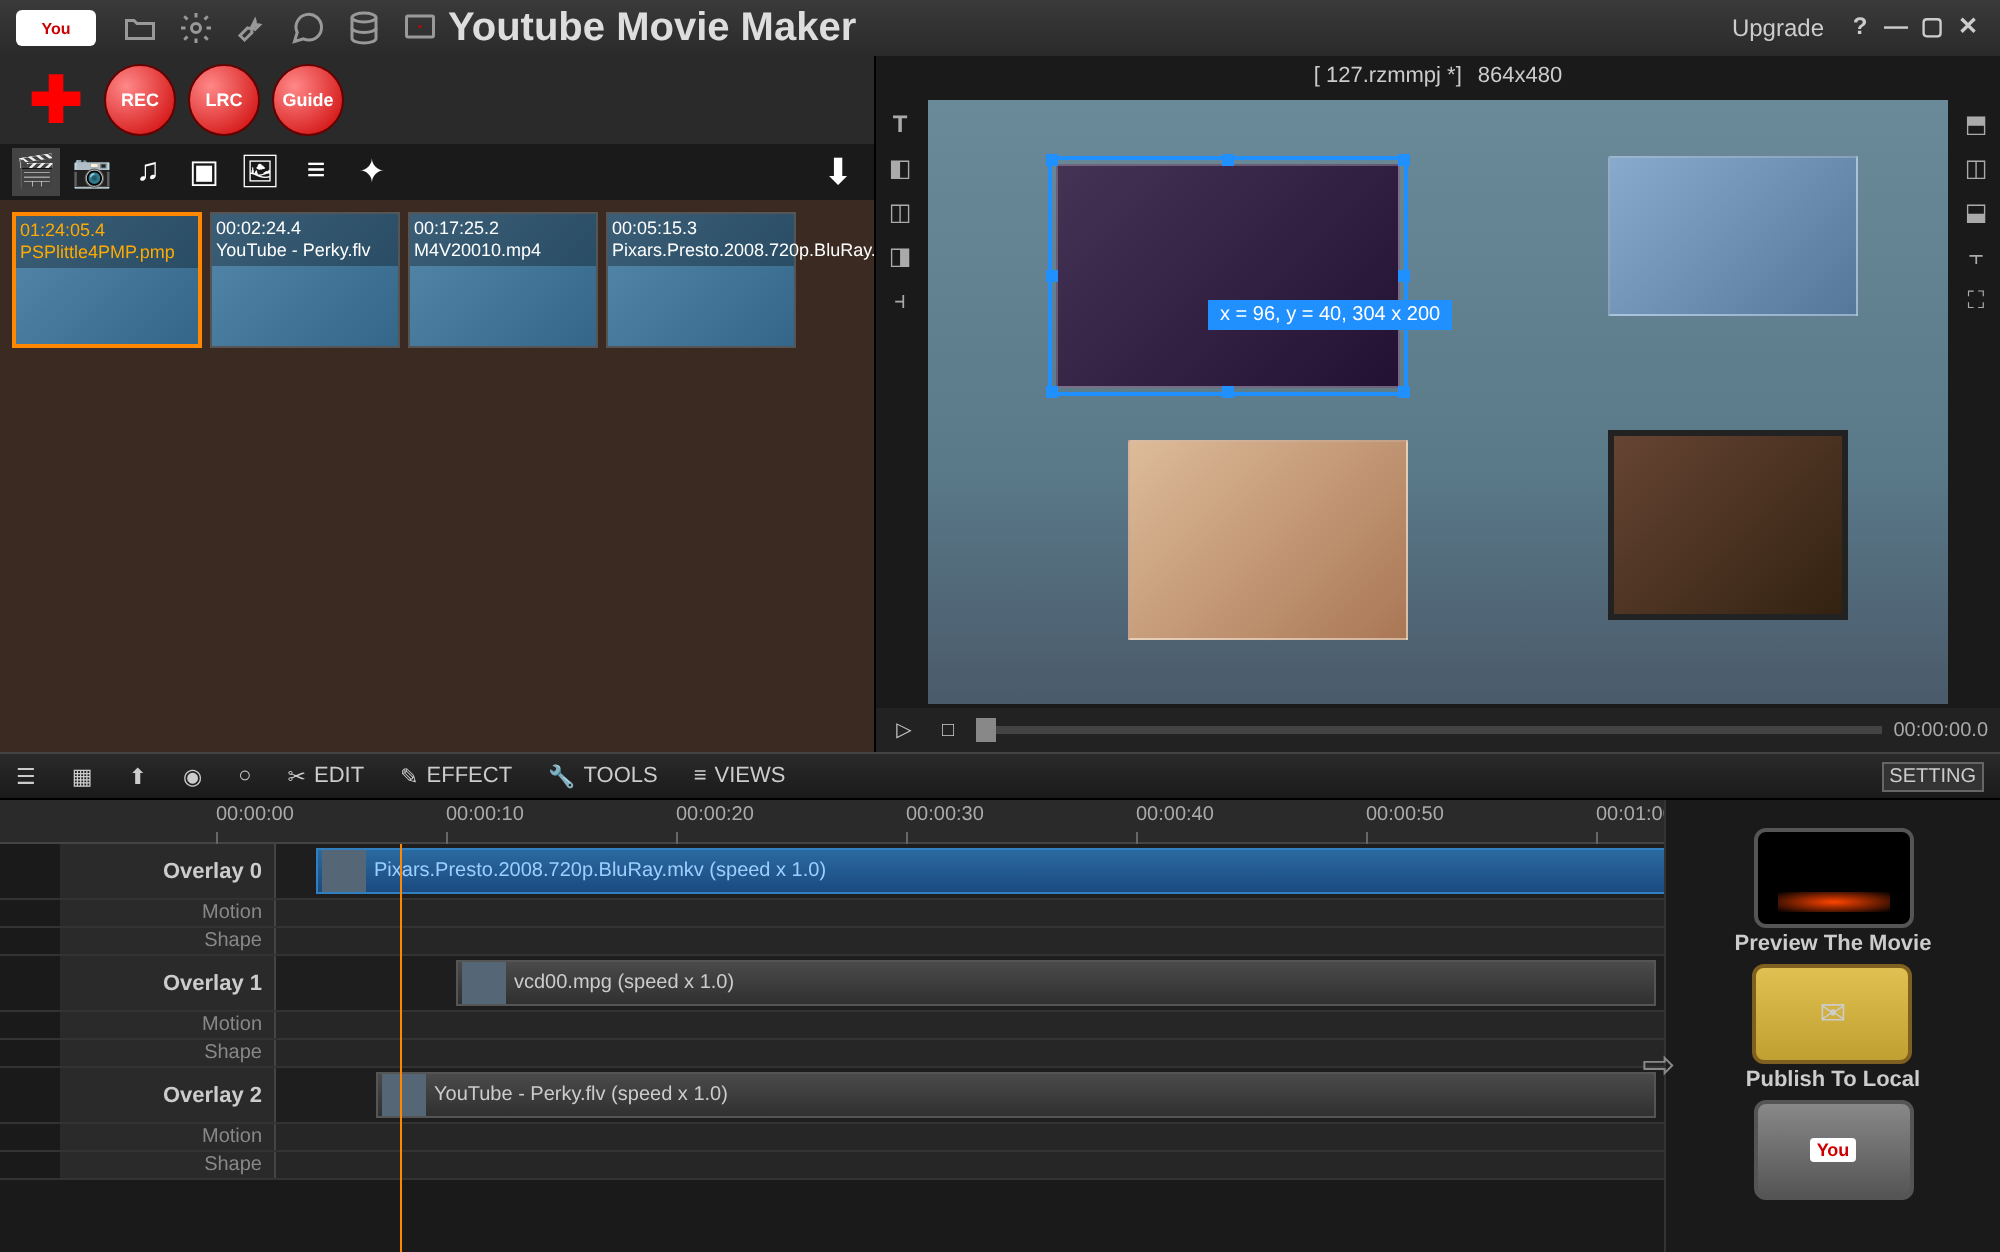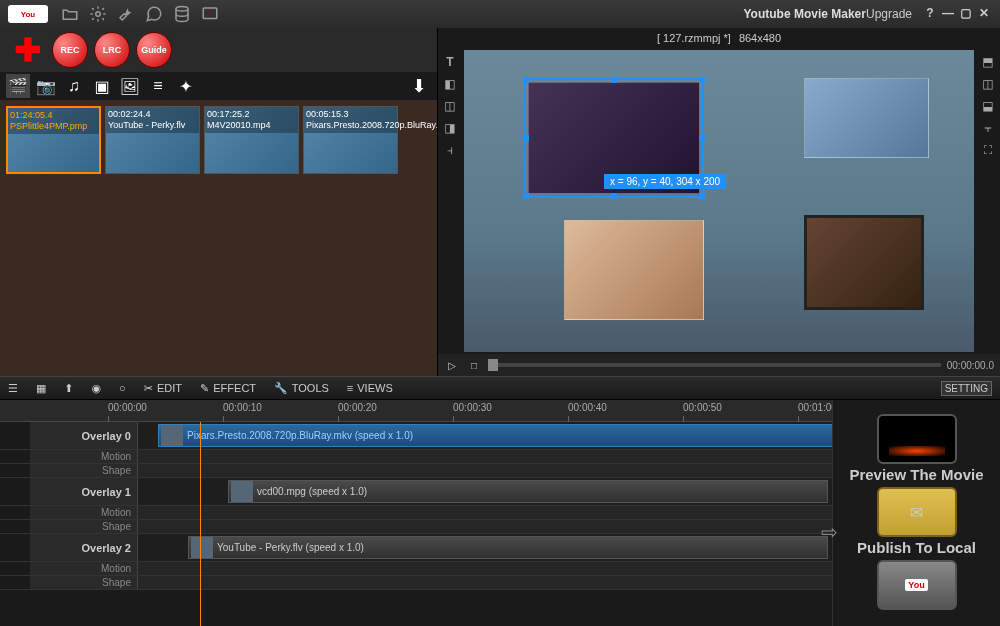--- a/index.html
+++ b/index.html
@@ -3,21 +3,21 @@
 <meta charset="utf-8">
 <style>
   * { box-sizing: border-box; margin: 0; padding: 0; font-family: Arial, sans-serif; }
   body { background: #1a1a1a; color: #ccc; width: 1000px; height: 626px; overflow: hidden; user-select: none; }
   
   
   .menubar { height: 28px; background: linear-gradient(#3a3a3a, #2a2a2a); display: flex; align-items: center; padding: 0 8px; }
   .menubar .logo { width: 40px; height: 18px; background: #fff; border-radius: 3px; display: flex; align-items: center; justify-content: center; font-size: 8px; color: #c00; font-weight: bold; margin-right: 8px; }
   .menubar .mb-icon { width: 28px; height: 28px; display: flex; align-items: center; justify-content: center; cursor: pointer; color: #999; }
   .menubar .mb-icon svg { width: 18px; height: 18px; }
-  .menubar .title { flex: 1; text-align: right; font-weight: bold; font-size: 12px; color: #ddd; }
+  .menubar .title { flex: 1; text-align: left; font-weight: bold; font-size: 20px; color: #ddd; }
   .menubar .upgrade { font-size: 12px; margin-right: 10px; cursor: pointer; }
   .menubar .winbtns { display: flex; gap: 2px; }
   .menubar .winbtn { width: 16px; height: 16px; font-size: 12px; font-weight: bold; text-align: center; cursor: pointer; color: #ccc; }
   
   
   .topsec { display: flex; height: 348px; }
   .left-panel { width: 438px; display: flex; flex-direction: column; background: #2a2a2a; border-right: 1px solid #000; }
   .left-actions { height: 44px; display: flex; align-items: center; gap: 6px; padding: 0 10px; }
   .plus-btn { width: 36px; height: 36px; color: #f00; font-size: 32px; font-weight: bold; display: flex; align-items: center; justify-content: center; cursor: pointer; }
   .round-btn { width: 36px; height: 36px; border-radius: 50%; background: radial-gradient(circle at 30% 30%, #ff8888, #cc0000); display: flex; align-items: center; justify-content: center; font-size: 9px; font-weight: bold; color: #fff; cursor: pointer; border: 1px solid #600; }
@@ -82,21 +82,21 @@
   .playhead::before { content: ''; position: absolute; top: -22px; left: -4px; width: 9px; height: 12px; background: #ff8800; clip-path: polygon(0 0, 100% 0, 100% 60%, 50% 100%, 0 60%); }
   
   
   .right-actions { width: 168px; background: #1a1a1a; border-left: 1px solid #333; display: flex; flex-direction: column; align-items: center; padding-top: 14px; gap: 4px; position: relative; }
   .ra-item { display: flex; flex-direction: column; align-items: center; gap: 2px; cursor: pointer; }
   .ra-icon { width: 80px; height: 50px; border: 2px solid #555; background: linear-gradient(#333,#111); border-radius: 6px; display: flex; align-items: center; justify-content: center; position: relative; }
   .ra-icon.preview { background: #000; }
   .ra-icon.preview::after { content:''; position:absolute; bottom:6px; left:10px; right:10px; height:10px; background: radial-gradient(ellipse, #ff4400, transparent); }
   .ra-icon.envelope { background: linear-gradient(#e0c050, #c0a030); border-color: #806020; }
   .ra-icon.youtube { background: linear-gradient(#888, #555); }
-  .ra-label { font-size: 15px; color: #ccc; font-weight: bold; }
+  .ra-label { font-size: 11px; color: #ccc; font-weight: bold; }
   .arrow-icon { position: absolute; left: -12px; top: 120px; font-size: 20px; color: #888; }
 </style>
 </head>
 <body>
 
 <div class="menubar">
   <div class="logo">You</div>
   <div class="mb-icon">
       <svg viewBox="0 0 24 24" fill="none" stroke="currentColor" stroke-width="2">
         <path d="M3 7h5l2 2h11v10H3z"></path>
@@ -203,21 +203,21 @@
           <div class="overlay-pic" style="inset:2px; background:linear-gradient(135deg,#443355,#221133);"></div>
           <div class="handle h-tl"></div>
             <div class="handle h-tm"></div>
             <div class="handle h-tr"></div>
           <div class="handle h-ml"></div>
             <div class="handle h-mr"></div>
           <div class="handle h-bl"></div>
             <div class="handle h-bm"></div>
             <div class="handle h-br"></div>
         </div>
-        <div class="coord-label" style="left:140px; top:124px;">x = 96, y = 40, 304 x 200</div>
+        <div class="coord-label" style="left:140px; top:100px;">x = 96, y = 40, 304 x 200</div>
       </div>
       <div class="tool-col right">
         <div class="tc-icon">⬒</div>
         <div class="tc-icon">◫</div>
         <div class="tc-icon">⬓</div>
         <div class="tc-icon">⫟</div>
         <div class="tc-icon">⛶</div>
       </div>
     </div>
     <div class="playback-bar">

